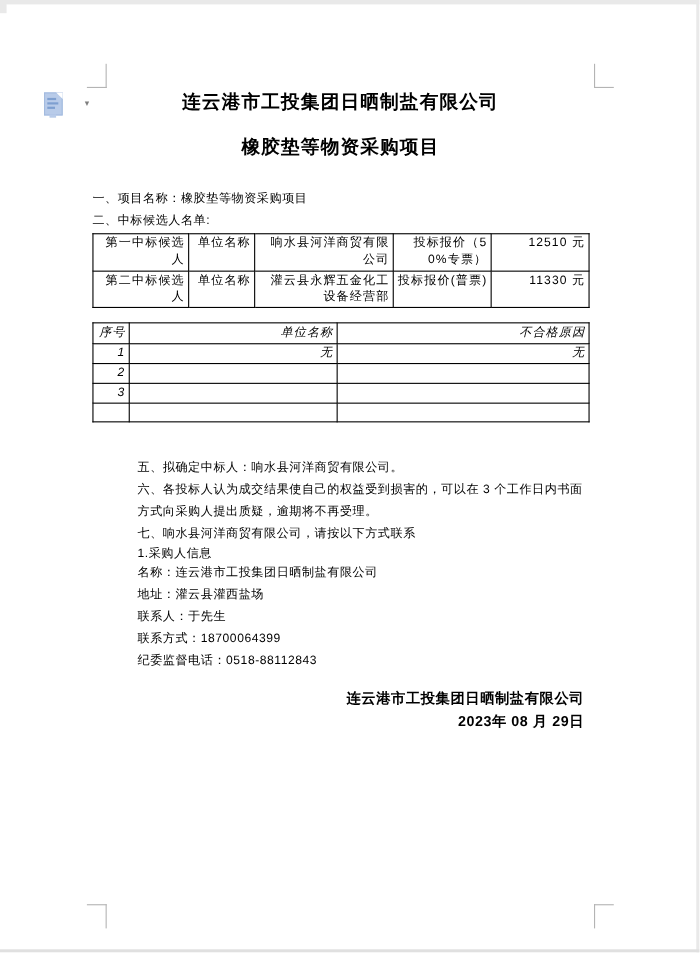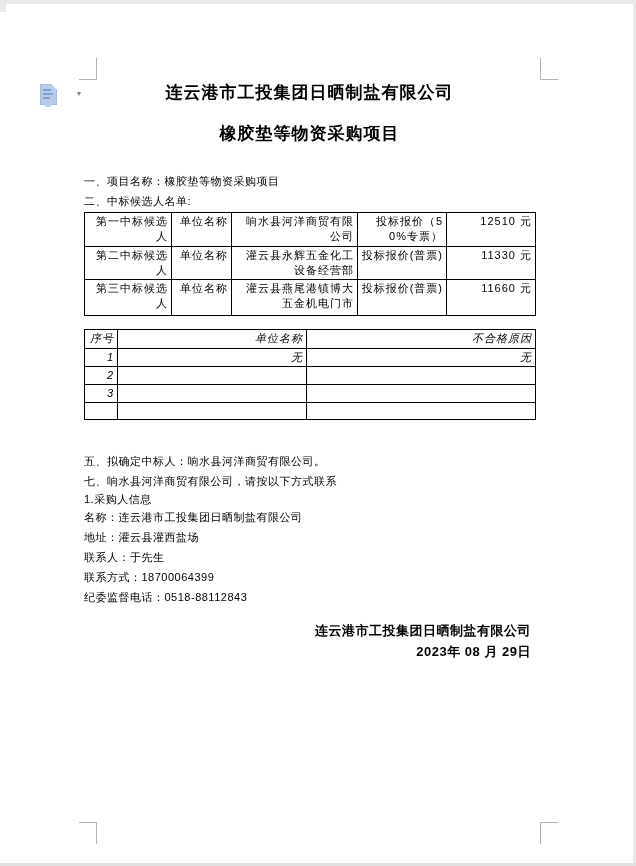--- a/index.html
+++ b/index.html
@@ -69,21 +69,21 @@
   .winners col.c5 { width: 89px; }
   .winners tr.r1 { height: 34px; } .winners tr.r2 { height: 31px; margin-left: 12px; } .winners tr.r3 { height: 36px; }
 
   .sec3 { margin-top: 17px; }
 
   .invalid { margin-top: 13px; font-style: italic; }
   .invalid col.c1 { width: 33px; } .invalid col.c2 { width: 189px; } .invalid col.c3 { width: 229px; }
   .invalid tr { height: 17px; }
   .invalid tr.hdr { height: 19px; }
 
-  .paras { margin-top: 31px; }
+  .paras { margin-top: 31px; margin-left: 41px; }
   .purchaser-heading { line-height: 16px; }
 
   .footer { margin-top: 13px; text-align: right; font-weight: bold; font-size: 13px; line-height: 21px; padding-right: 4px; letter-spacing: 0.5px; }
 </style>
 </head>
 <body>
 
 <div class="page">
 
   <div class="band-top"></div>
@@ -131,27 +131,20 @@
         <td>投标报价（50%专票）</td>
         <td>12510 元</td>
       </tr>
       <tr class="r2">
         <td>第二中标候选人</td>
         <td>单位名称</td>
         <td>灌云县永辉五金化工设备经营部</td>
         <td>投标报价(普票)</td>
         <td>11330 元</td>
       </tr>
-      <tr class="r3">
-        <td>第三中标候选人</td>
-        <td>单位名称</td>
-        <td>灌云县燕尾港镇博大五金机电门市</td>
-        <td>投标报价(普票)</td>
-        <td>11660 元</td>
-      </tr>
     </tbody>
       </table>
 
 
     <table class="invalid">
       <colgroup>
           <col class="c1">
           <col class="c2">
           <col class="c3">
         </colgroup>
@@ -179,20 +172,21 @@
       <tr>
         <td></td>
         <td></td>
         <td></td>
       </tr>
     </tbody>
       </table>
 
     <div class="paras">
       <div class="body-line">五、拟确定中标人：响水县河洋商贸有限公司。</div>
+      <div class="body-line">六、各投标人认为成交结果使自己的权益受到损害的，可以在 3 个工作日内书面方式向采购人提出质疑，逾期将不再受理。</div>
       <div class="body-line">七、响水县河洋商贸有限公司，请按以下方式联系</div>
       <div class="body-line purchaser-heading">1.采购人信息</div>
       <div class="body-line">名称：连云港市工投集团日晒制盐有限公司</div>
       <div class="body-line">地址：灌云县灌西盐场</div>
       <div class="body-line">联系人：于先生</div>
       <div class="body-line">联系方式：18700064399</div>
       <div class="body-line">纪委监督电话：0518-88112843</div>
     </div>
 
     <div class="footer">

